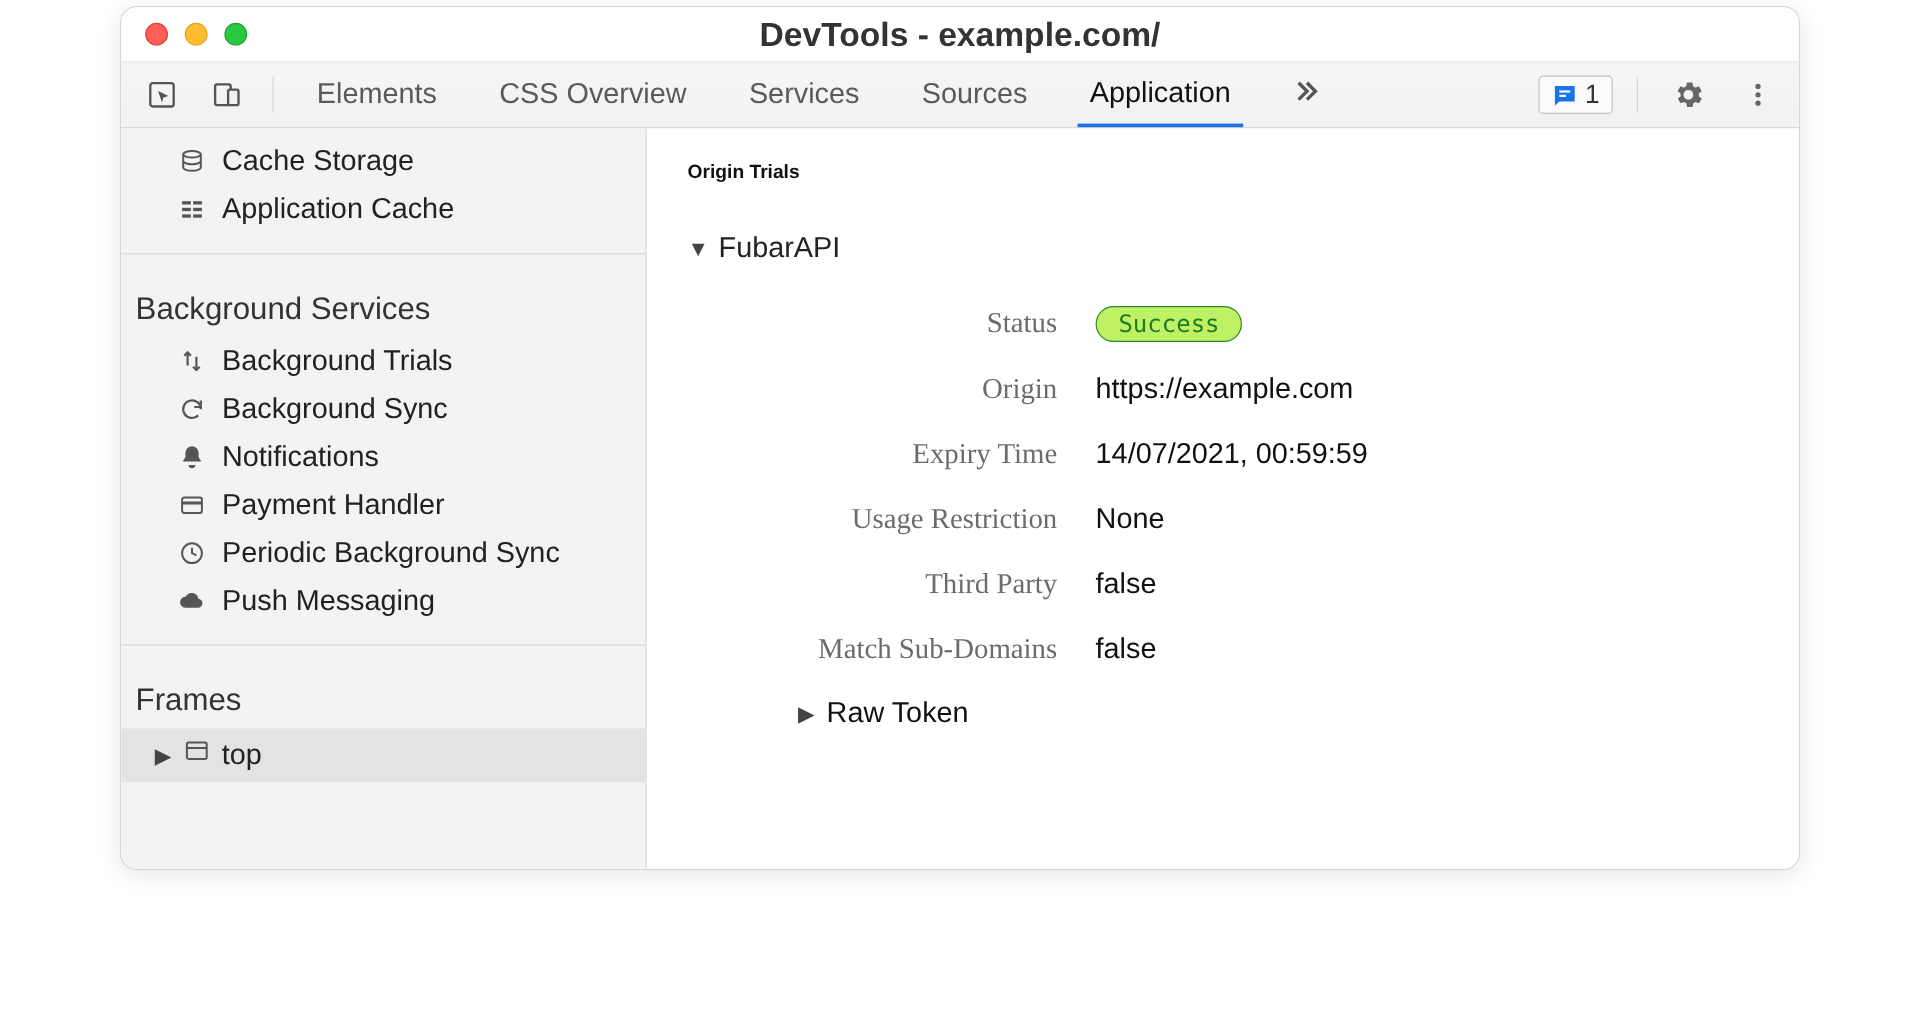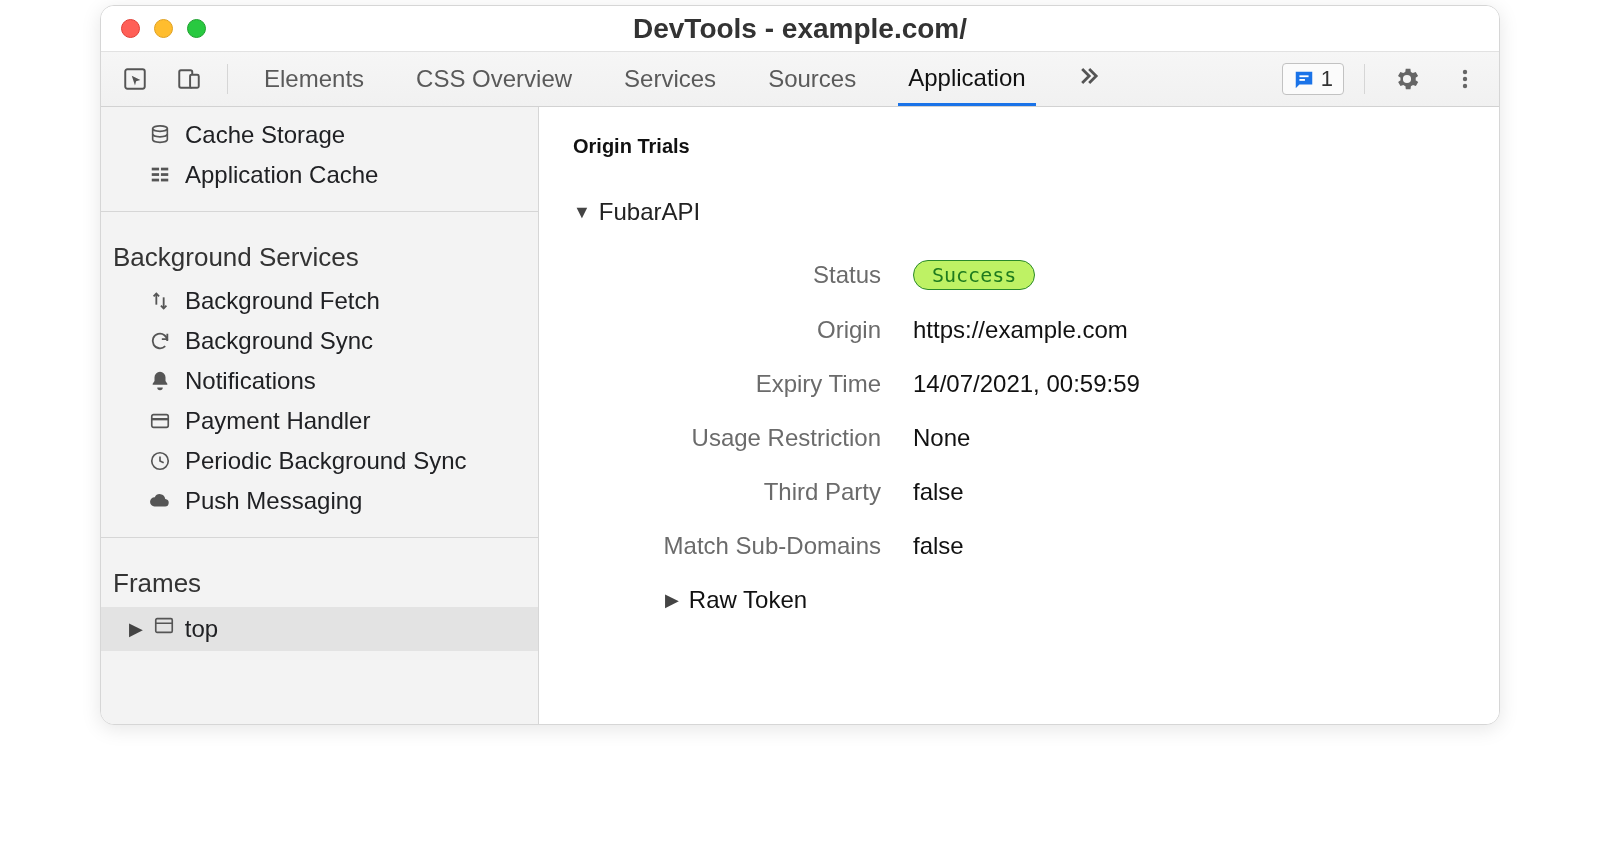--- a/index.html
+++ b/index.html
@@ -123,32 +123,32 @@
     gap: 10px;
     font-size: 24px;
     color: #202124;
     background: #e3e3e3;
     padding: 8px 12px 8px 28px;
     cursor: pointer;
   }
   .tri { font-size: 18px; color: #444; }
   
   .content { flex: 1; padding: 28px 34px; overflow: auto; background: #fff; }
-  .content-h { font-size: 20px; font-weight: 700; color: #111; margin-bottom: 40px; }
+  .content-h { font-size: 16px; font-weight: 700; color: #111; margin-bottom: 40px; }
   .tree-row { font-size: 24px; color: #222; display: flex; align-items: center; gap: 8px; }
   .detail { margin-top: 34px; margin-left: 68px; }
   .detail-row {
     display: grid;
     grid-template-columns: 240px auto;
     gap: 32px;
     align-items: center;
     margin-bottom: 26px;
     font-size: 24px;
   }
-  .detail-row .label { text-align: right; color: #6b6b6b; font-weight: 400; }
+  .detail-row .label { text-align: right; color: #6b6b6b; font-weight: 400; font-family: Liberation Serif, serif; }
   .detail-row .value { color: #111; }
   .badge-success {
     display: inline-block;
     border: 1px solid #2a8a2a;
     color: #1e7b1e;
     background: #bef264;
     border-radius: 18px;
     padding: 2px 18px;
     font-size: 20px;
     font-family: Menlo, Consolas, monospace;
@@ -254,21 +254,21 @@
         <div class="section-header">Background Services</div>
         <div class="side-item">
           <span class="icn">
             <svg width="22" height="22" viewBox="0 0 24 24" fill="none" stroke="currentColor" stroke-width="2">
                 <path d="M8 4v12"></path>
                 <path d="M5 7l3-3 3 3"></path>
                 <path d="M16 20V8"></path>
                 <path d="M13 17l3 3 3-3"></path>
               </svg>
           </span>
-          <span>Background Fetch</span>
+          <span>Background Trials</span>
         </div>
         <div class="side-item">
           <span class="icn">
             <svg width="22" height="22" viewBox="0 0 24 24" fill="none" stroke="currentColor" stroke-width="2">
                 <path d="M20 12a8 8 0 1 0-2.3 5.6"></path>
                 <path d="M20 4v6h-6"></path>
               </svg>
           </span>
           <span>Background Sync</span>
         </div>

